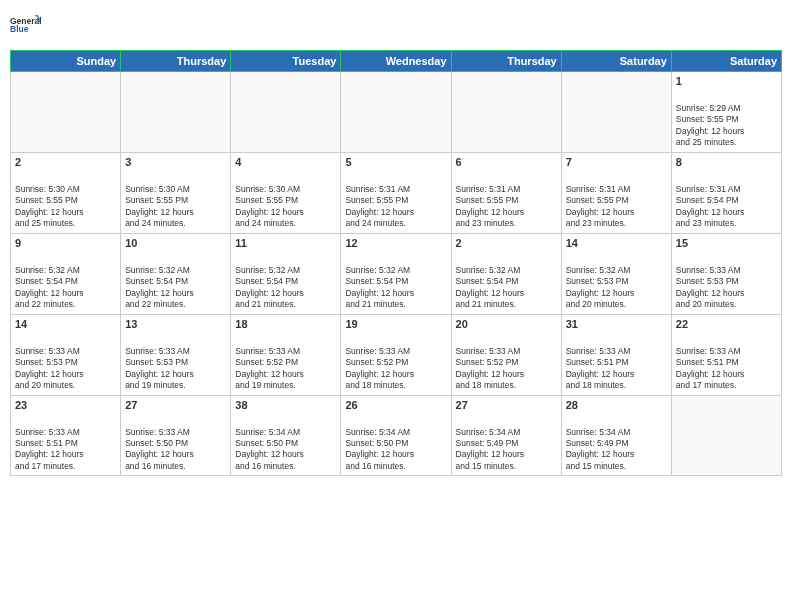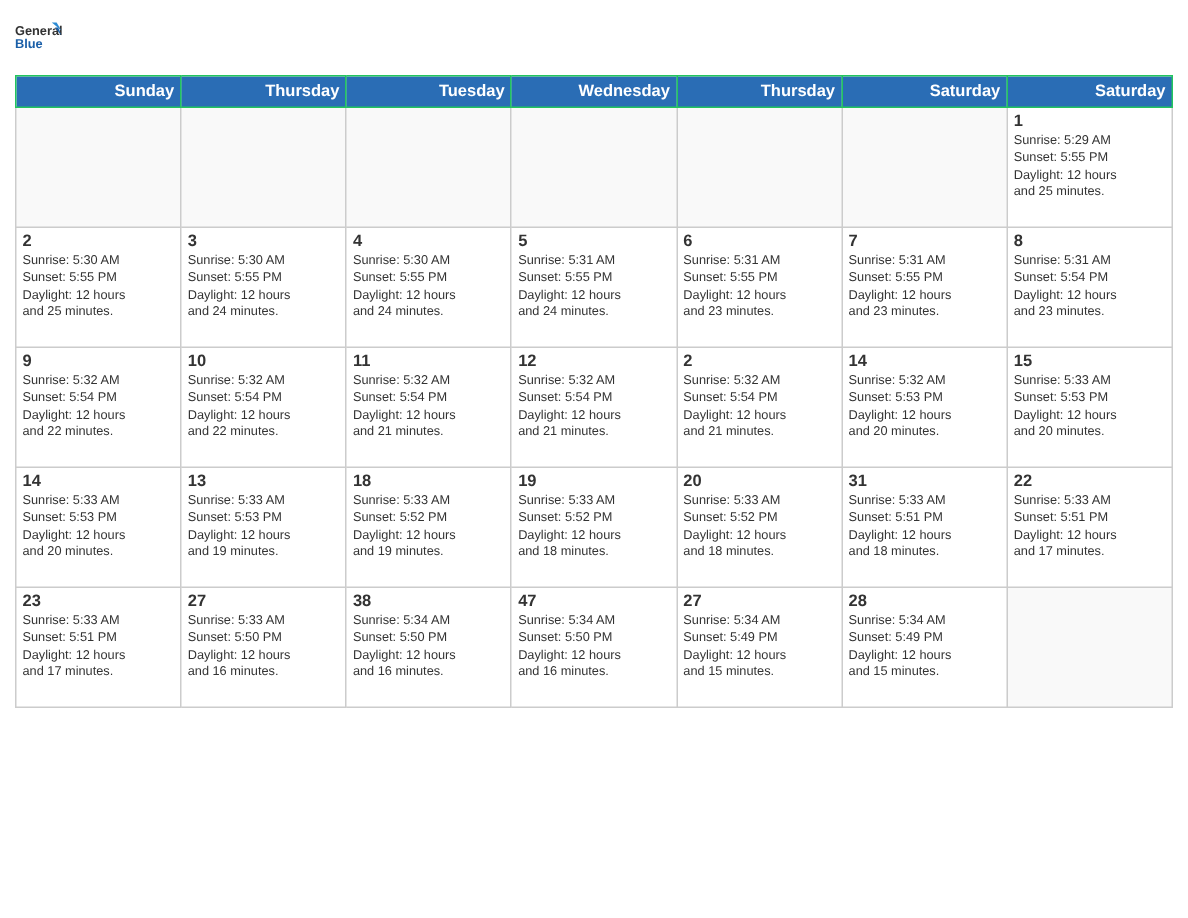--- a/index.html
+++ b/index.html
@@ -47,20 +47,21 @@
       font-size: 11px;
       font-weight: bold;
       display: block;
       margin-bottom: 1px;
     }
     
     .day-info {
       font-size: 8.5px;
       line-height: 1.35;
       color: #333;
+      margin-top: 16px;
     }
 
     .alternate-row td {
       background: #f2f2f2;
     }
   </style>
 </head>
 <body>
 
 <div class="page">
@@ -276,21 +277,21 @@
 and 16 minutes.</div>
           </td>
           <td>
             <span class="day-num">38</span>
             <div class="day-info" style="white-space: pre-line;">Sunrise: 5:34 AM
 Sunset: 5:50 PM
 Daylight: 12 hours
 and 16 minutes.</div>
           </td>
           <td>
-            <span class="day-num">47</span>
+            <span class="day-num">26</span>
             <div class="day-info" style="white-space: pre-line;">Sunrise: 5:34 AM
 Sunset: 5:50 PM
 Daylight: 12 hours
 and 16 minutes.</div>
           </td>
           <td>
             <span class="day-num">27</span>
             <div class="day-info" style="white-space: pre-line;">Sunrise: 5:34 AM
 Sunset: 5:49 PM
 Daylight: 12 hours

